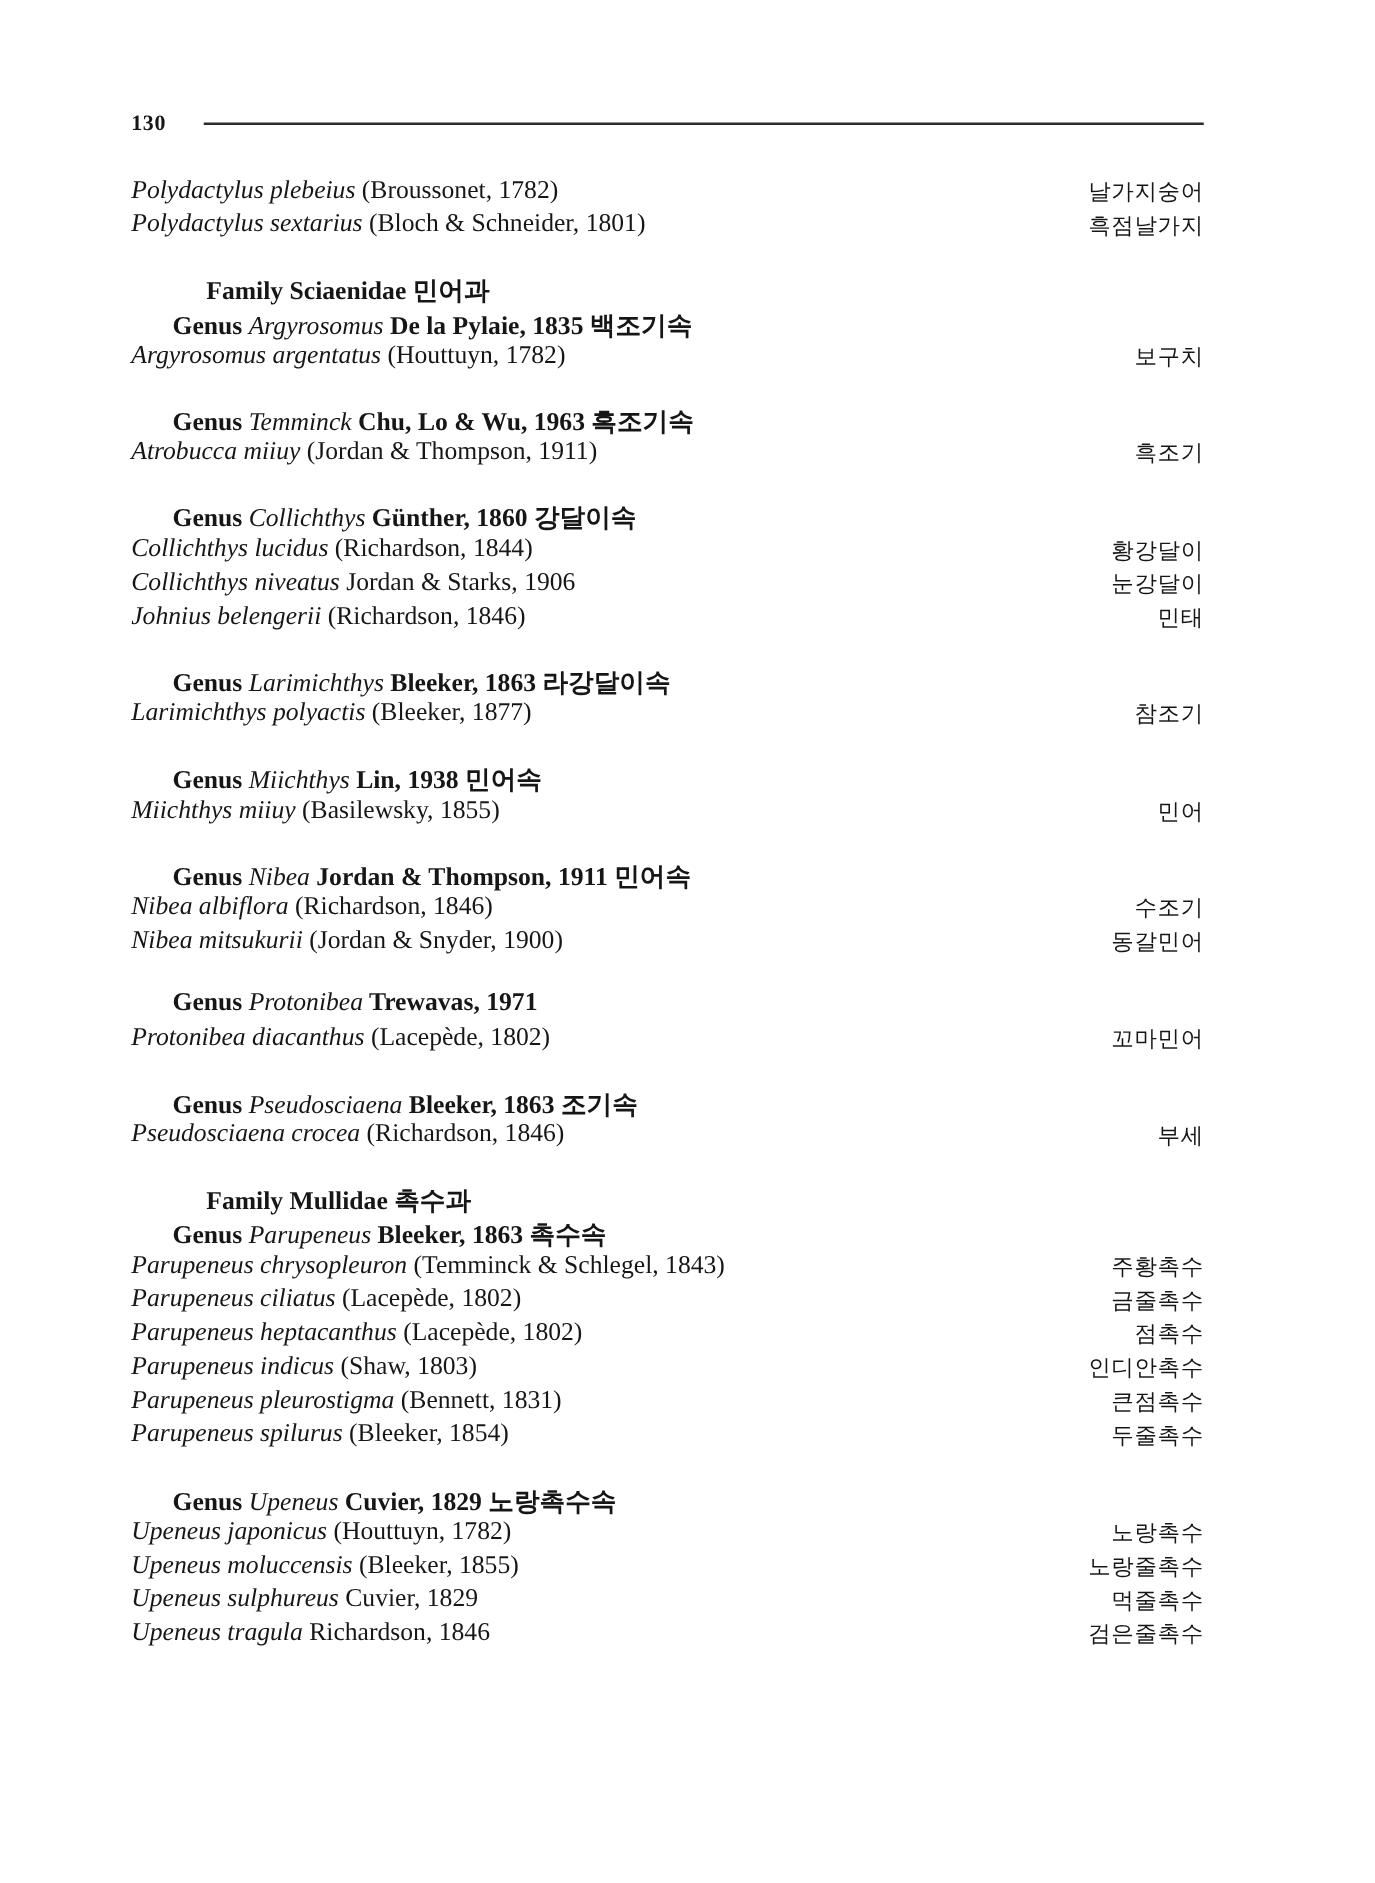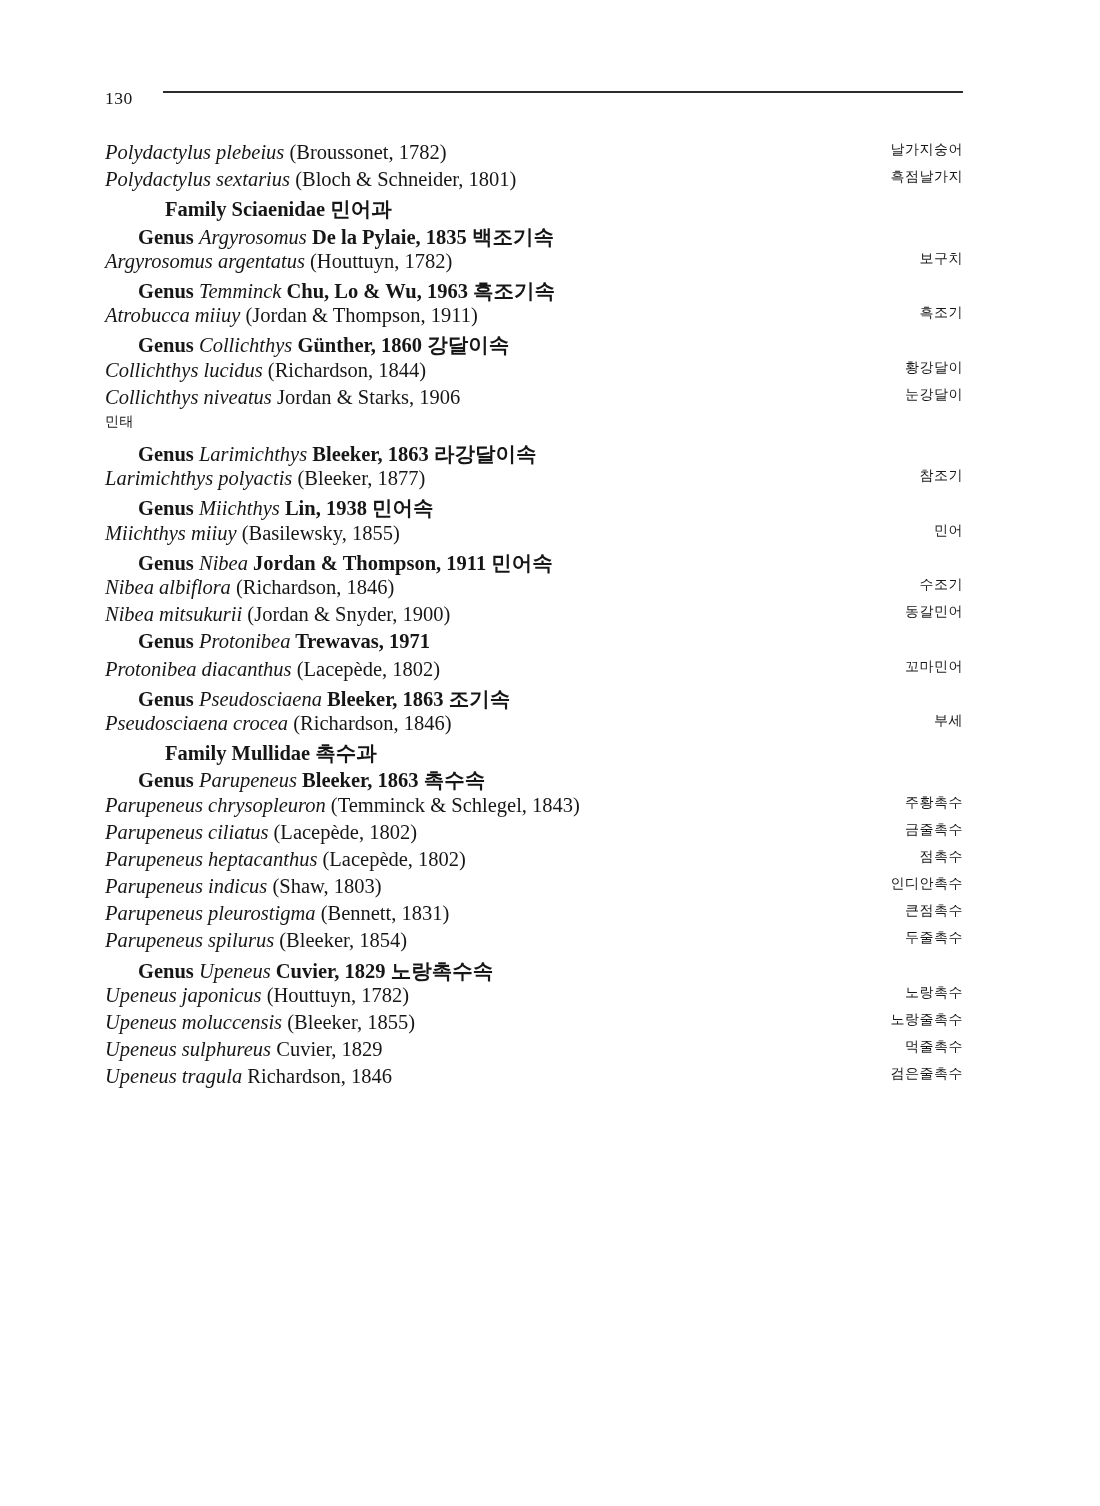--- a/index.html
+++ b/index.html
@@ -7,42 +7,42 @@
   body {
     background:#ffffff;
     color:#161616;
     font-family:"Liberation Serif", "DejaVu Serif", serif;
     position:relative;
     overflow:hidden;
   }
   .pagehead {
     position:absolute;
     top:90px; left:105px; right:137px;
-    display:flex; gap:30px;
+    display:flex; align-items:center; gap:30px;font-weight:bold;
   }
   .pagenum { font-size:17.5px; letter-spacing:0.5px; line-height:1; }
   .rule { flex:1; height:2px; background:#2b2b2b; margin-top:1px; }
   .list {
     position:absolute;
     top:141px; left:105px; right:137px;
   }
   .line {
     display:flex;
     justify-content:space-between;
     align-items:flex-start;
     height:27.2px;
     font-size:20.5px;
     white-space:nowrap;
   }
-  .line.gap { }
+  .line.gap { margin-top:23px; }
   .line.headrow { justify-content:flex-start; }
   .left { }
   .sci { font-style:italic; }
   .auth { }
-  .kor { font-size:14px; letter-spacing:0.5px; }
+  .kor { font-size:18px; letter-spacing:0.5px; }
   .head { font-weight:bold; }
   .head .sci { font-weight:normal; }
   .genus-indent { padding-left:33px; }
   .family-indent { padding-left:60px; }
 </style>
 </head>
 <body>
 
 <div class="pagehead">
   <span class="pagenum">130</span>
@@ -80,20 +80,21 @@
     </div>
     <div class="line">
       <span class="left"><span class="sci">Collichthys lucidus</span> <span class="auth">(Richardson, 1844)</span></span>
       <span class="kor">황강달이</span>
     </div>
     <div class="line">
       <span class="left"><span class="sci">Collichthys niveatus</span> <span class="auth">Jordan &amp; Starks, 1906</span></span>
       <span class="kor">눈강달이</span>
     </div>
     <div class="line">
+      <span class="left"><span class="sci">Johnius belengerii</span> <span class="auth">(Richardson, 1846)</span></span>
       <span class="kor">민태</span>
     </div>
     <div class="line gap headrow">
       <span class="head genus-indent"><span>Genus</span> <span class="sci">Larimichthys</span> <span>Bleeker, 1863 라강달이속</span></span>
     </div>
     <div class="line">
       <span class="left"><span class="sci">Larimichthys polyactis</span> <span class="auth">(Bleeker, 1877)</span></span>
       <span class="kor">참조기</span>
     </div>
     <div class="line gap headrow">

